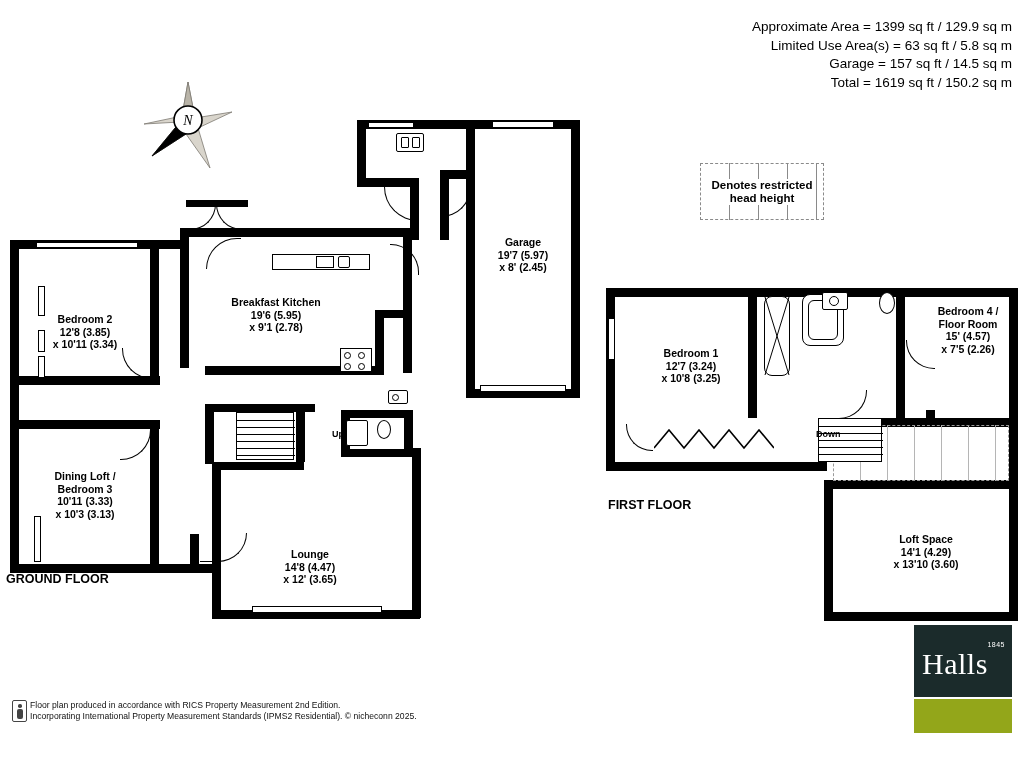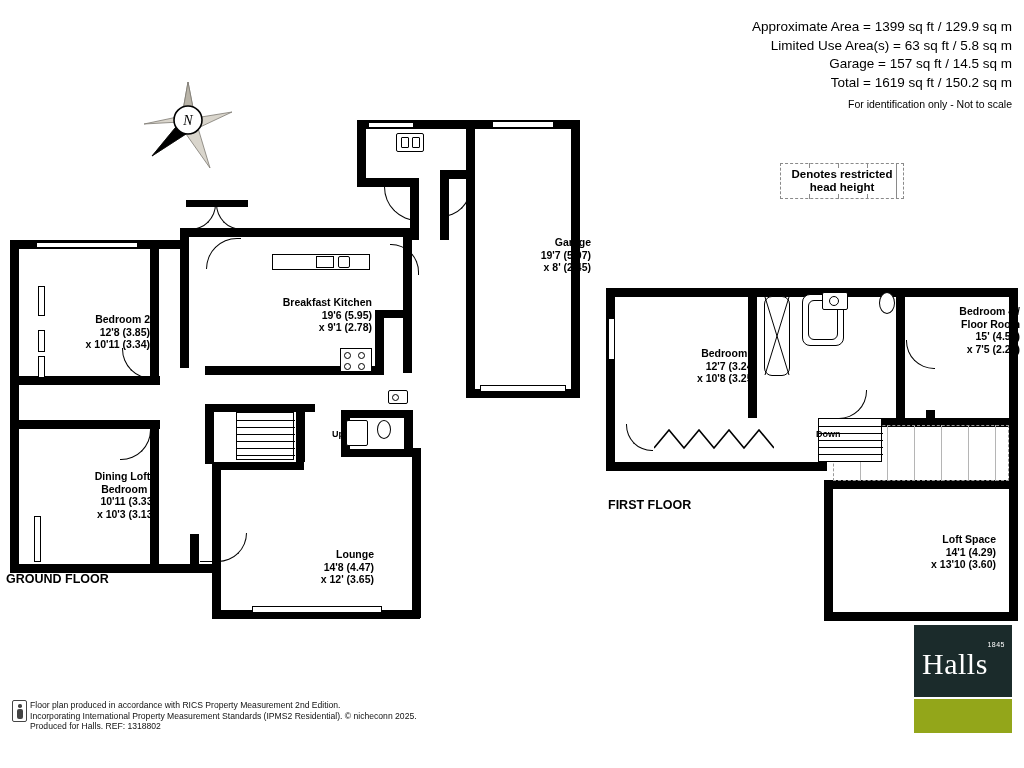--- a/index.html
+++ b/index.html
@@ -26,24 +26,24 @@
     line-height: 18.5px;
   }
   #area-summary .note {
     font-size: 10.5px;
     margin-top: 3px;
     color: #000;
   }
 
   
   #head-height-key {
-    left: 780px;
+    left: 700px;
     top: 163px;
     width: 124px;
-    height: 36px;
+    height: 57px;
   }
   #head-height-key .hatchbox {
     position: absolute;
     inset: 0;
     border: 1px dashed #8a8a8a;
     background:
       repeating-linear-gradient(90deg,
         transparent 0 28px,
         #8a8a8a 28px 29px);
   }
@@ -65,21 +65,21 @@
     padding: 0 2px;
   }
 
   
   .wall {
     position: absolute;
     background: #000;
   }
   .label {
     position: absolute;
-    text-align: right;
+    text-align: center;
     font-size: 10.5px;
     line-height: 12.5px;
     font-weight: bold;
   }
   .label .nm { display: block; }
   .label .dim { display: block; font-weight: bold; }
   .floor-title {
     position: absolute;
     font-size: 12.5px;
     font-weight: bold;
@@ -199,21 +199,20 @@
   }
 </style>
 </head>
 <body>
 
 <div id="area-summary" class="abs">
   <div>Approximate Area = 1399 sq ft / 129.9 sq m</div>
   <div>Limited Use Area(s) = 63 sq ft / 5.8 sq m</div>
   <div>Garage = 157 sq ft / 14.5 sq m</div>
   <div>Total = 1619 sq ft / 150.2 sq m</div>
-  <div class="note">For identification only - Not to scale</div>
 </div>
 
 <div id="head-height-key" class="abs">
   <div class="hatchbox"></div>
   <div class="kl">
     <span>Denotes restricted</span>
     <span>head height</span>
   </div>
 </div>
 
@@ -427,14 +426,13 @@
   <div class="green"></div>
 </div>
 
 <div id="footer-icon" class="abs">
   <div class="head"></div>
   <div class="body"></div>
 </div>
 <div id="footer-text" class="abs">
   <div>Floor plan produced in accordance with RICS Property Measurement 2nd Edition.</div>
   <div>Incorporating International Property Measurement Standards (IPMS2 Residential).   © nicheconn 2025.</div>
-  <div>Produced for Halls.   REF: 1318802</div>
 </div>
 
 </body></html>

